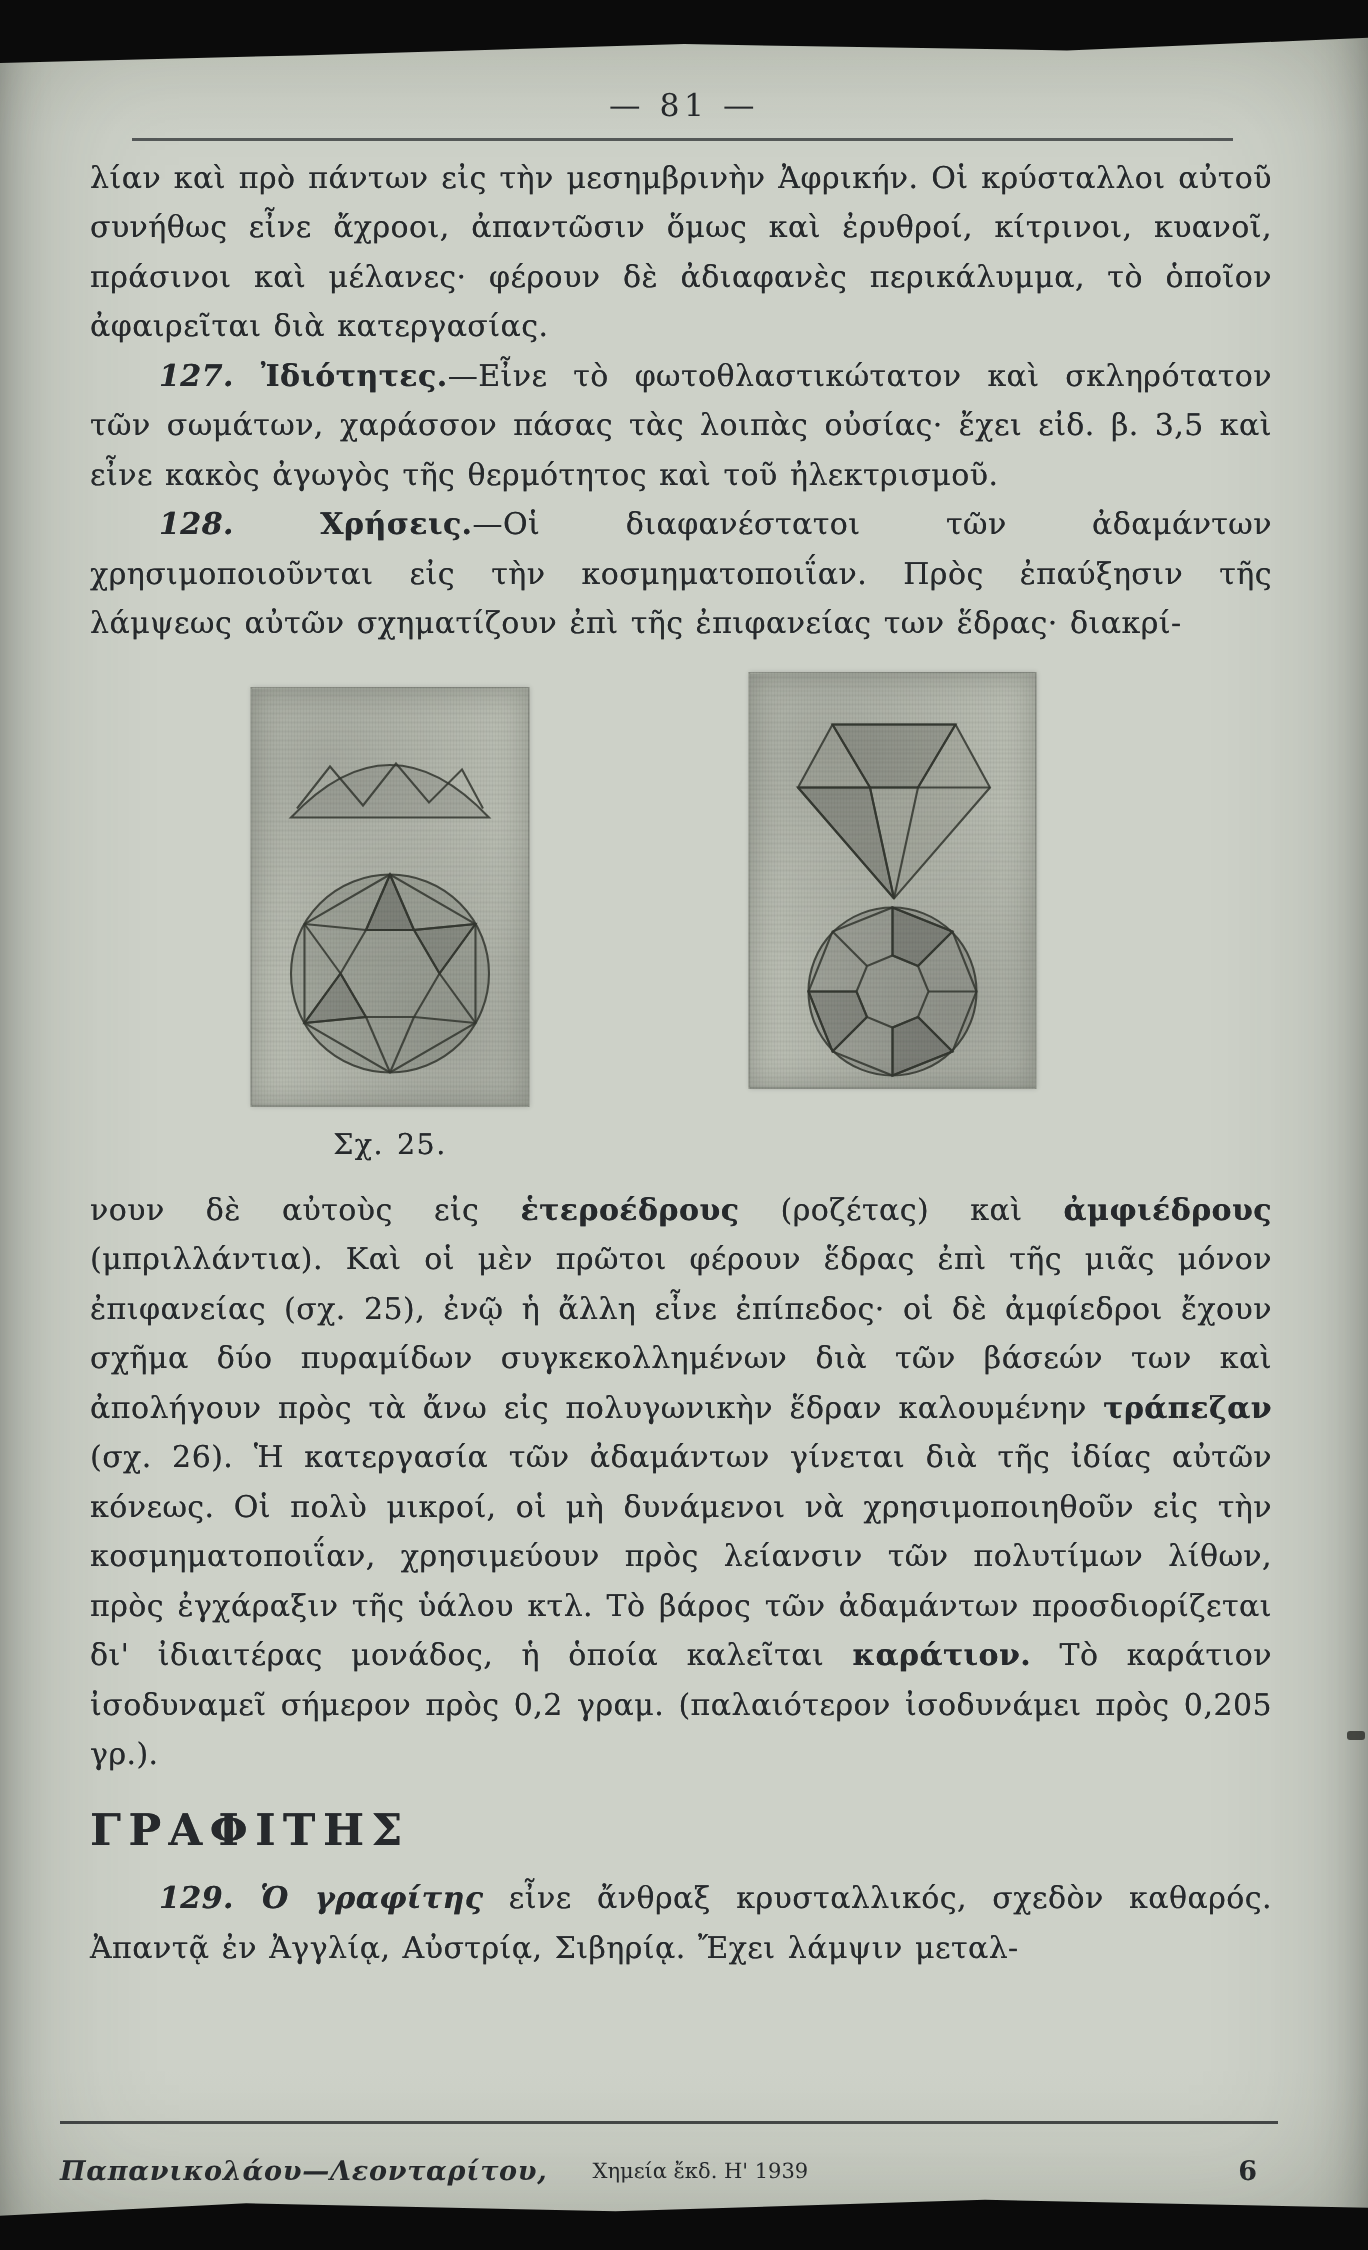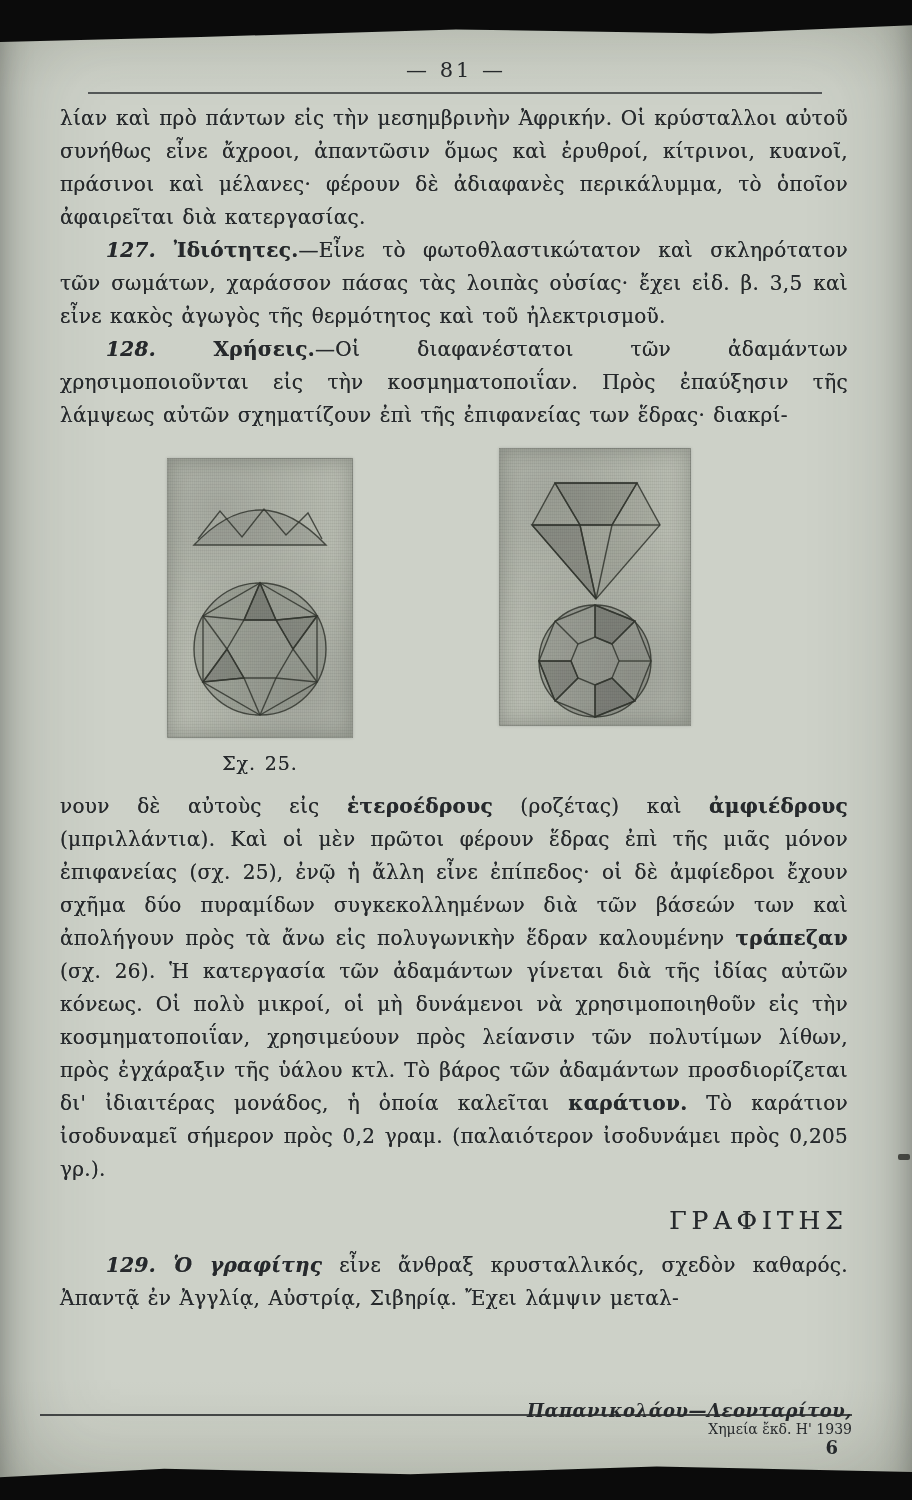--- a/index.html
+++ b/index.html
@@ -62,32 +62,32 @@
       radial-gradient(circle at 72% 82%,rgba(0,0,0,.14),transparent 55%),
       #bdc1b6;
   }
   .fig-left .fig-img{width:184px;height:278px;}
   .fig-right .fig-img{width:190px;height:276px;}
   .fig-img svg{display:block;width:100%;height:100%;}
   .fig-caption{font-size:19px;margin-top:9px;letter-spacing:1px;text-align:center;}
   .fig-right .fig-caption{margin-top:4px;}
 
   .heading{
-    text-align:right;font-weight:normal;
-    font-size:25px;letter-spacing:5px;
+    text-align:left;font-weight:bold;
+    font-size:29px;letter-spacing:5px;
     margin:18px 0 12px;
   }
 
   .footer-rule{
     position:absolute;left:40px;right:60px;bottom:84px;
     height:2.5px;background:rgba(30,32,34,.78);
   }
   .footer{
     position:absolute;left:40px;right:60px;bottom:42px;
-    display:flex;align-items:flex-end;font-size:18px;flex-direction:column;
+    display:flex;align-items:center;font-size:18px;
   }
   .footer-authors{font-weight:bold;font-style:italic;letter-spacing:.5px;}
   .footer-book{margin-left:30px;font-size:14px;}
   .footer-page{margin-left:auto;margin-right:14px;font-weight:bold;}
 
   .fig-img line,.fig-img polyline,.fig-img polygon,.fig-img path,.fig-img circle{
     stroke:#33362f;stroke-width:1.4;fill:none;stroke-opacity:.85;
   }
 </style>
 </head>

